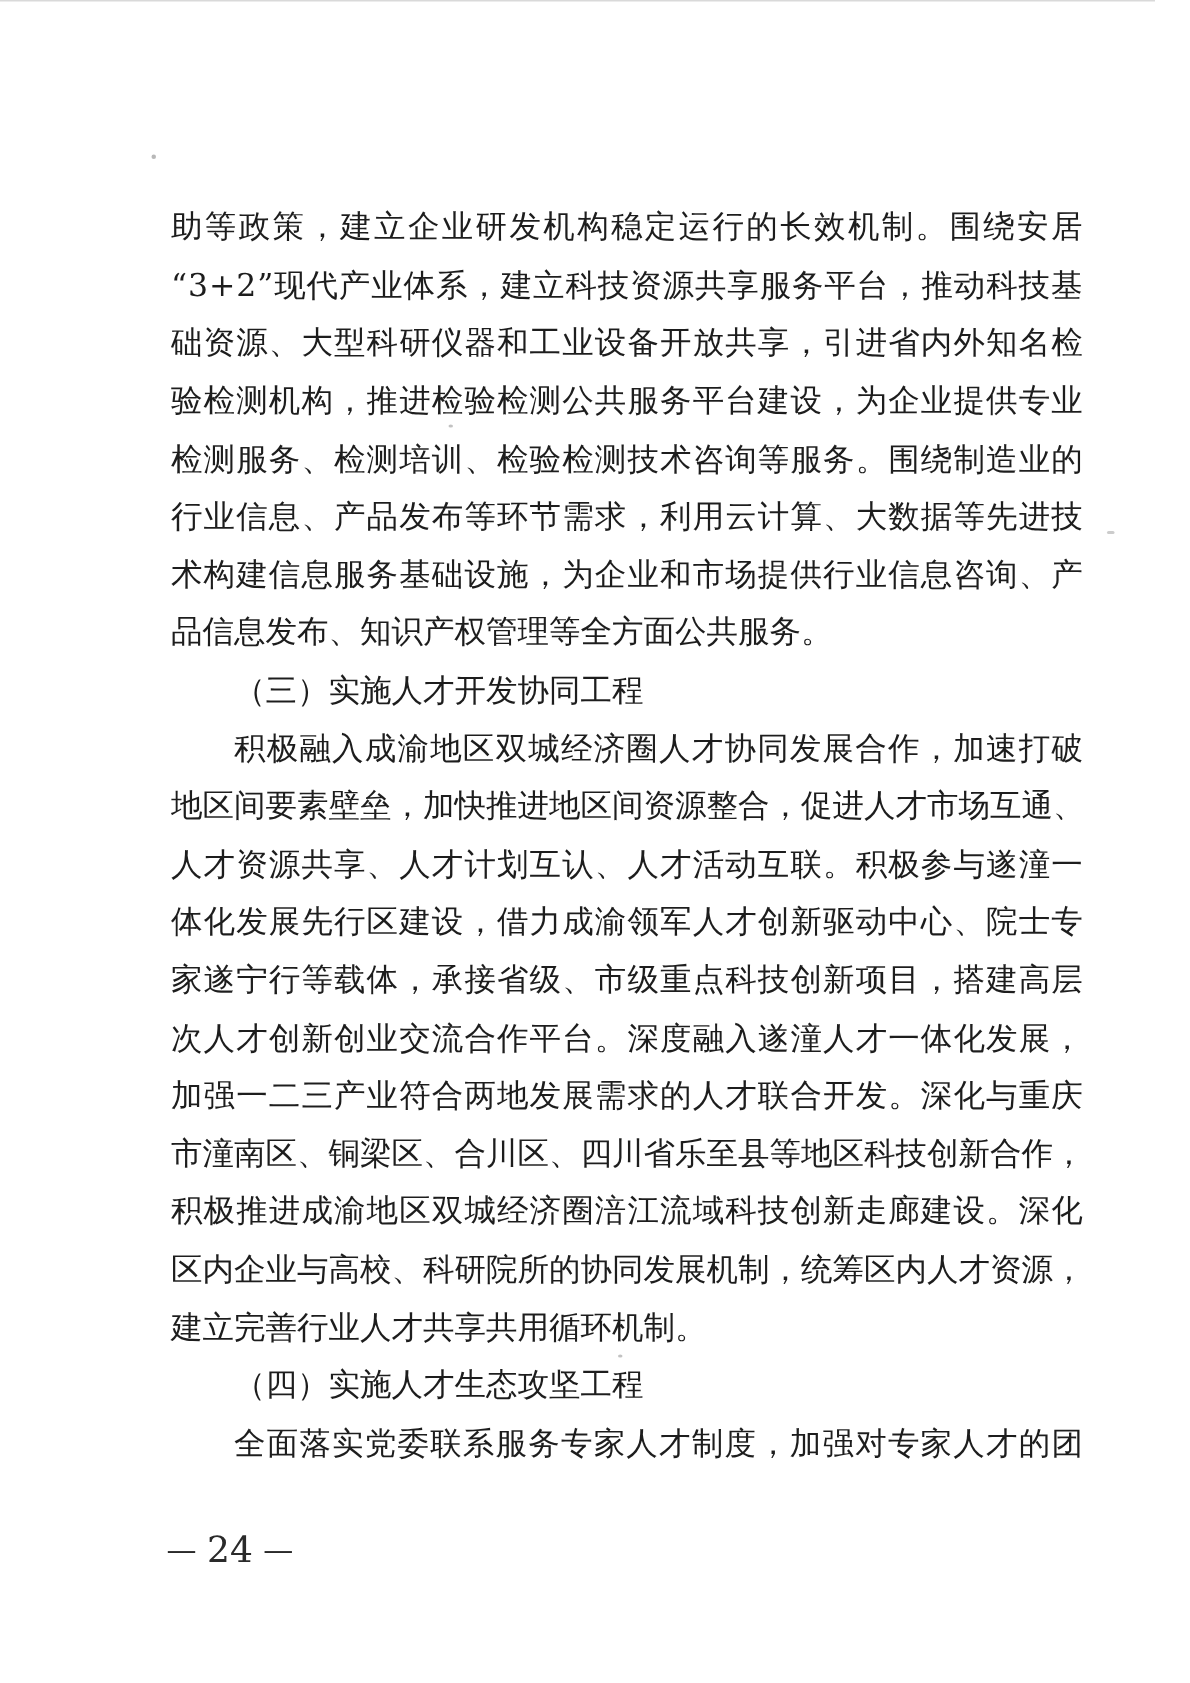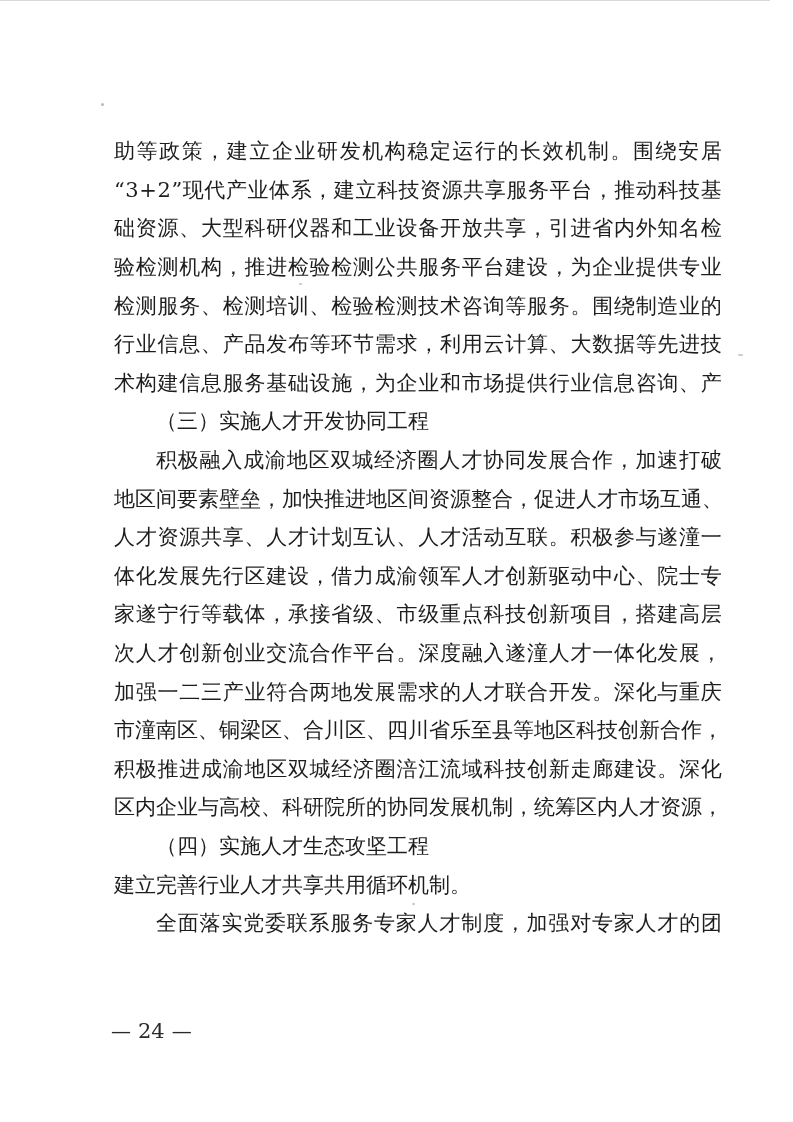--- a/index.html
+++ b/index.html
@@ -64,21 +64,21 @@
     font-size: 20px;
     color: #2a2a2a;
     display: flex;
     align-items: center;
   }
   .footer .dash {
     letter-spacing: 0;
   }
   .footer .pagenum {
     margin: 0 7px;
-    font-size: 21px;
+    font-size: 24px;
   }
   .speck {
     position: absolute;
     background: #9a9a9a;
     border-radius: 50%;
   }
   .speck.s1 { left: 101px; top: 103px; width: 3px; height: 3px; opacity: .7; }
   .speck.s2 { left: 299px; top: 283px; width: 3px; height: 2px; opacity: .6; }
   .speck.s3 { left: 412px; top: 903px; width: 3px; height: 2px; opacity: .6; }
   .speck.s4 { left: 738px; top: 354px; width: 5px; height: 2px; border-radius: 1px; opacity: .5; }
@@ -97,33 +97,34 @@
 
   <div class="text-block">
 
   <div class="line justify"><span>助</span><span>等</span><span>政</span><span>策</span><span>，</span><span>建</span><span>立</span><span>企</span><span>业</span><span>研</span><span>发</span><span>机</span><span>构</span><span>稳</span><span>定</span><span>运</span><span>行</span><span>的</span><span>长</span><span>效</span><span>机</span><span>制</span><span>。</span><span>围</span><span>绕</span><span>安</span><span>居</span></div>
       <div class="line justify"><span>“</span><span>3</span><span>+</span><span>2</span><span>”</span><span>现</span><span>代</span><span>产</span><span>业</span><span>体</span><span>系</span><span>，</span><span>建</span><span>立</span><span>科</span><span>技</span><span>资</span><span>源</span><span>共</span><span>享</span><span>服</span><span>务</span><span>平</span><span>台</span><span>，</span><span>推</span><span>动</span><span>科</span><span>技</span><span>基</span></div>
       <div class="line justify"><span>础</span><span>资</span><span>源</span><span>、</span><span>大</span><span>型</span><span>科</span><span>研</span><span>仪</span><span>器</span><span>和</span><span>工</span><span>业</span><span>设</span><span>备</span><span>开</span><span>放</span><span>共</span><span>享</span><span>，</span><span>引</span><span>进</span><span>省</span><span>内</span><span>外</span><span>知</span><span>名</span><span>检</span></div>
       <div class="line justify"><span>验</span><span>检</span><span>测</span><span>机</span><span>构</span><span>，</span><span>推</span><span>进</span><span>检</span><span>验</span><span>检</span><span>测</span><span>公</span><span>共</span><span>服</span><span>务</span><span>平</span><span>台</span><span>建</span><span>设</span><span>，</span><span>为</span><span>企</span><span>业</span><span>提</span><span>供</span><span>专</span><span>业</span></div>
       <div class="line justify"><span>检</span><span>测</span><span>服</span><span>务</span><span>、</span><span>检</span><span>测</span><span>培</span><span>训</span><span>、</span><span>检</span><span>验</span><span>检</span><span>测</span><span>技</span><span>术</span><span>咨</span><span>询</span><span>等</span><span>服</span><span>务</span><span>。</span><span>围</span><span>绕</span><span>制</span><span>造</span><span>业</span><span>的</span></div>
       <div class="line justify"><span>行</span><span>业</span><span>信</span><span>息</span><span>、</span><span>产</span><span>品</span><span>发</span><span>布</span><span>等</span><span>环</span><span>节</span><span>需</span><span>求</span><span>，</span><span>利</span><span>用</span><span>云</span><span>计</span><span>算</span><span>、</span><span>大</span><span>数</span><span>据</span><span>等</span><span>先</span><span>进</span><span>技</span></div>
       <div class="line justify"><span>术</span><span>构</span><span>建</span><span>信</span><span>息</span><span>服</span><span>务</span><span>基</span><span>础</span><span>设</span><span>施</span><span>，</span><span>为</span><span>企</span><span>业</span><span>和</span><span>市</span><span>场</span><span>提</span><span>供</span><span>行</span><span>业</span><span>信</span><span>息</span><span>咨</span><span>询</span><span>、</span><span>产</span></div>
+      <div class="line end">品信息发布、知识产权管理等全方面公共服务。</div>
       <div class="line heading">（三）实施人才开发协同工程</div>
       <div class="line justify-indent"><span>积</span><span>极</span><span>融</span><span>入</span><span>成</span><span>渝</span><span>地</span><span>区</span><span>双</span><span>城</span><span>经</span><span>济</span><span>圈</span><span>人</span><span>才</span><span>协</span><span>同</span><span>发</span><span>展</span><span>合</span><span>作</span><span>，</span><span>加</span><span>速</span><span>打</span><span>破</span></div>
       <div class="line justify"><span>地</span><span>区</span><span>间</span><span>要</span><span>素</span><span>壁</span><span>垒</span><span>，</span><span>加</span><span>快</span><span>推</span><span>进</span><span>地</span><span>区</span><span>间</span><span>资</span><span>源</span><span>整</span><span>合</span><span>，</span><span>促</span><span>进</span><span>人</span><span>才</span><span>市</span><span>场</span><span>互</span><span>通</span><span>、</span></div>
       <div class="line justify"><span>人</span><span>才</span><span>资</span><span>源</span><span>共</span><span>享</span><span>、</span><span>人</span><span>才</span><span>计</span><span>划</span><span>互</span><span>认</span><span>、</span><span>人</span><span>才</span><span>活</span><span>动</span><span>互</span><span>联</span><span>。</span><span>积</span><span>极</span><span>参</span><span>与</span><span>遂</span><span>潼</span><span>一</span></div>
       <div class="line justify"><span>体</span><span>化</span><span>发</span><span>展</span><span>先</span><span>行</span><span>区</span><span>建</span><span>设</span><span>，</span><span>借</span><span>力</span><span>成</span><span>渝</span><span>领</span><span>军</span><span>人</span><span>才</span><span>创</span><span>新</span><span>驱</span><span>动</span><span>中</span><span>心</span><span>、</span><span>院</span><span>士</span><span>专</span></div>
       <div class="line justify"><span>家</span><span>遂</span><span>宁</span><span>行</span><span>等</span><span>载</span><span>体</span><span>，</span><span>承</span><span>接</span><span>省</span><span>级</span><span>、</span><span>市</span><span>级</span><span>重</span><span>点</span><span>科</span><span>技</span><span>创</span><span>新</span><span>项</span><span>目</span><span>，</span><span>搭</span><span>建</span><span>高</span><span>层</span></div>
       <div class="line justify"><span>次</span><span>人</span><span>才</span><span>创</span><span>新</span><span>创</span><span>业</span><span>交</span><span>流</span><span>合</span><span>作</span><span>平</span><span>台</span><span>。</span><span>深</span><span>度</span><span>融</span><span>入</span><span>遂</span><span>潼</span><span>人</span><span>才</span><span>一</span><span>体</span><span>化</span><span>发</span><span>展</span><span>，</span></div>
       <div class="line justify"><span>加</span><span>强</span><span>一</span><span>二</span><span>三</span><span>产</span><span>业</span><span>符</span><span>合</span><span>两</span><span>地</span><span>发</span><span>展</span><span>需</span><span>求</span><span>的</span><span>人</span><span>才</span><span>联</span><span>合</span><span>开</span><span>发</span><span>。</span><span>深</span><span>化</span><span>与</span><span>重</span><span>庆</span></div>
       <div class="line justify"><span>市</span><span>潼</span><span>南</span><span>区</span><span>、</span><span>铜</span><span>梁</span><span>区</span><span>、</span><span>合</span><span>川</span><span>区</span><span>、</span><span>四</span><span>川</span><span>省</span><span>乐</span><span>至</span><span>县</span><span>等</span><span>地</span><span>区</span><span>科</span><span>技</span><span>创</span><span>新</span><span>合</span><span>作</span><span>，</span></div>
       <div class="line justify"><span>积</span><span>极</span><span>推</span><span>进</span><span>成</span><span>渝</span><span>地</span><span>区</span><span>双</span><span>城</span><span>经</span><span>济</span><span>圈</span><span>涪</span><span>江</span><span>流</span><span>域</span><span>科</span><span>技</span><span>创</span><span>新</span><span>走</span><span>廊</span><span>建</span><span>设</span><span>。</span><span>深</span><span>化</span></div>
       <div class="line justify"><span>区</span><span>内</span><span>企</span><span>业</span><span>与</span><span>高</span><span>校</span><span>、</span><span>科</span><span>研</span><span>院</span><span>所</span><span>的</span><span>协</span><span>同</span><span>发</span><span>展</span><span>机</span><span>制</span><span>，</span><span>统</span><span>筹</span><span>区</span><span>内</span><span>人</span><span>才</span><span>资</span><span>源</span><span>，</span></div>
+      <div class="line end">建立完善行业人才共享共用循环机制。</div>
       <div class="line heading">（四）实施人才生态攻坚工程</div>
-      <div class="line end">建立完善行业人才共享共用循环机制。</div>
       <div class="line justify-indent"><span>全</span><span>面</span><span>落</span><span>实</span><span>党</span><span>委</span><span>联</span><span>系</span><span>服</span><span>务</span><span>专</span><span>家</span><span>人</span><span>才</span><span>制</span><span>度</span><span>，</span><span>加</span><span>强</span><span>对</span><span>专</span><span>家</span><span>人</span><span>才</span><span>的</span><span>团</span></div>
     </div>
 
   <div class="footer">
     <span class="dash">—</span>
     <span class="pagenum">24</span>
     <span class="dash">—</span>
   </div>
 
 </div>

